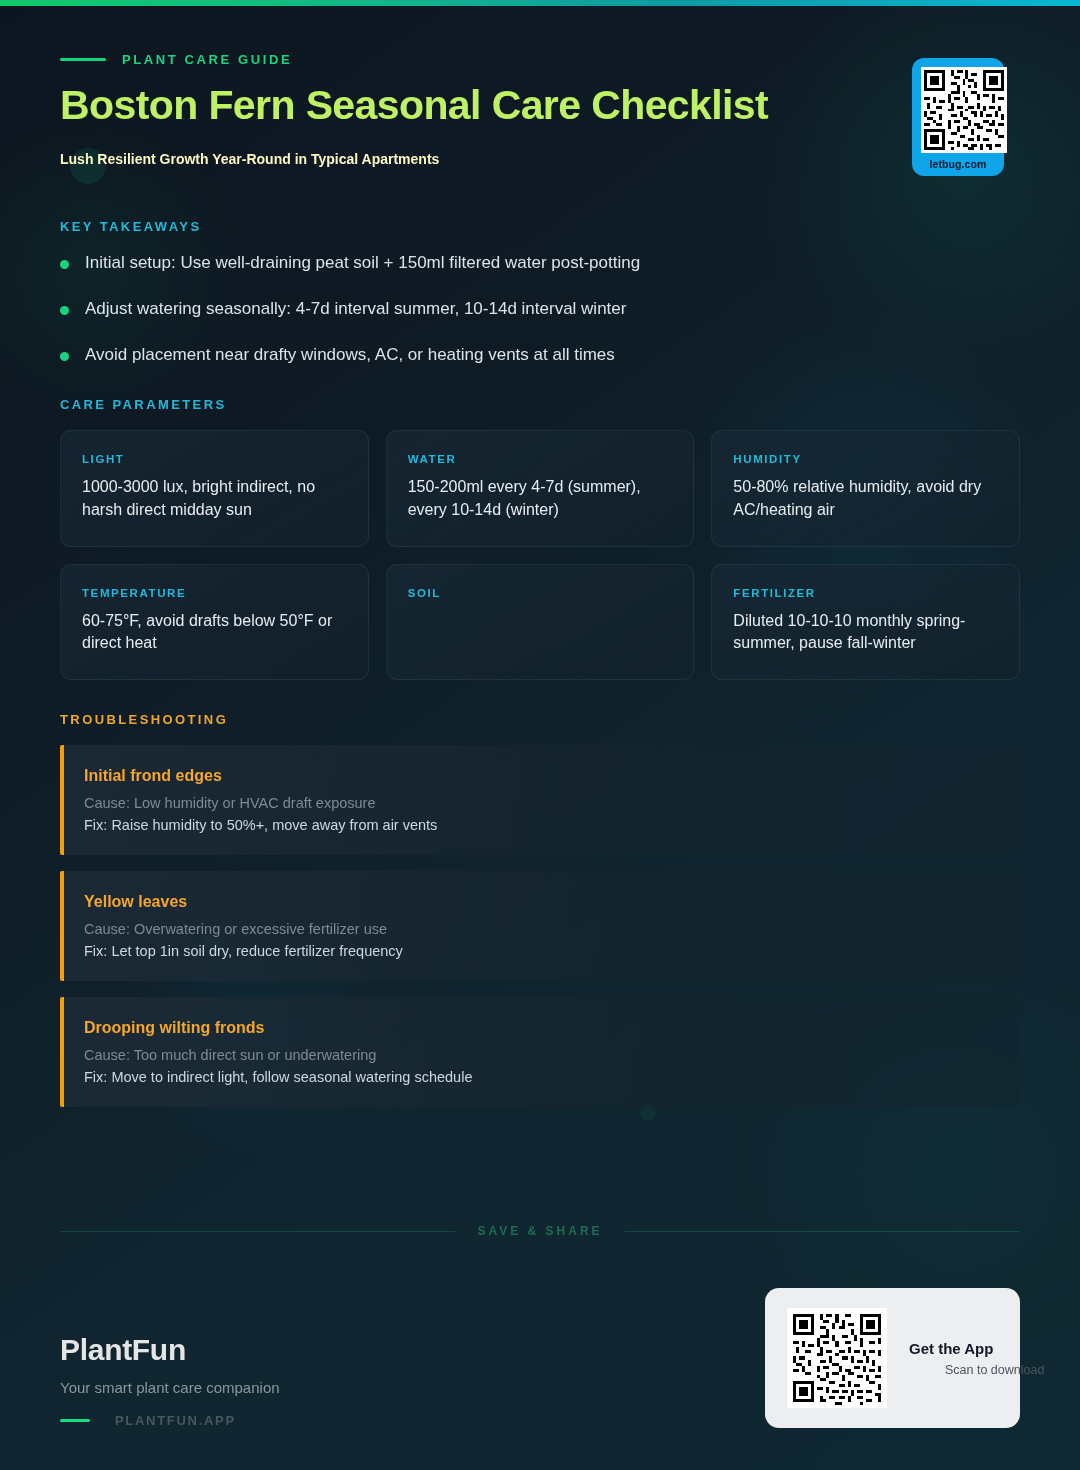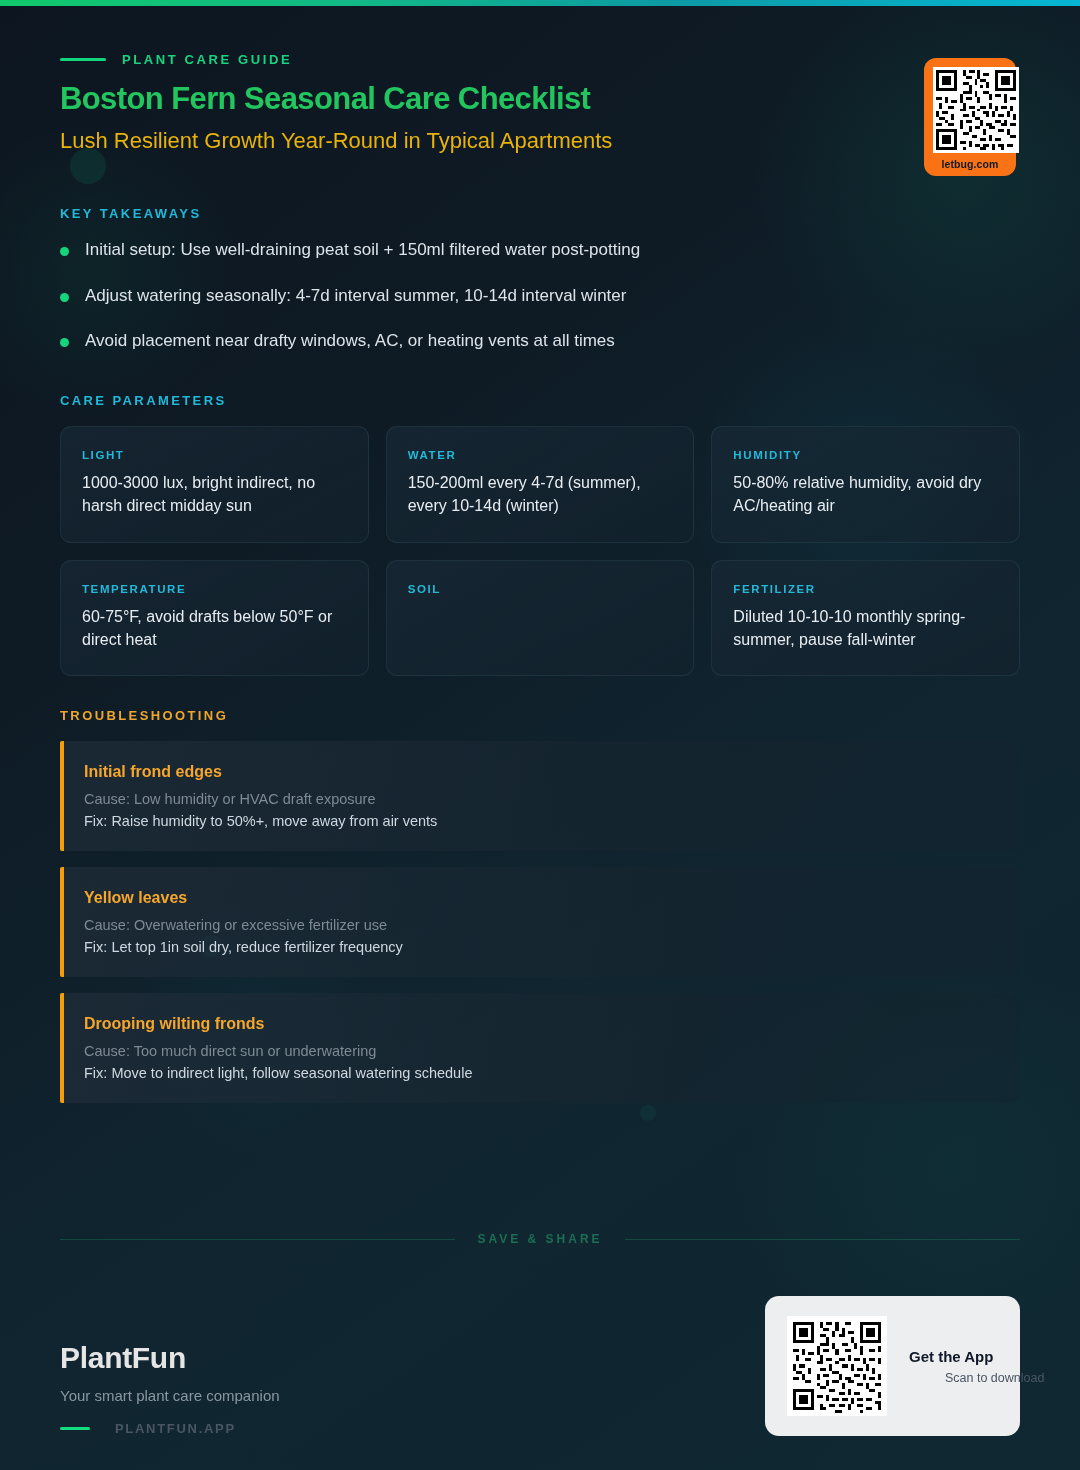--- a/index.html
+++ b/index.html
@@ -96,40 +96,40 @@
     border-radius: 2px;
     background: #12d67c;
   }
   .eyebrow-text {
     color: #18d47f;
     font-size: 13px;
     font-weight: bold;
     letter-spacing: 2.6px;
   }
   .title {
-    color: #22c55e;
-    font-size: 31px;
+    color: #bef264;
+    font-size: 41px;
     font-weight: bold;
     letter-spacing: -0.6px;
     line-height: 1.18;
-    margin-bottom: 10px;
+    margin-bottom: 22px;
   }
   .subtitle {
-    color: #eab308;
-    font-size: 22px;
-    font-weight: normal;
+    color: #fef9c3;
+    font-size: 14px;
+    font-weight: bold;
   }
 
   
   .header-qr {
     position: absolute;
     top: 58px;
-    right: 4px;
+    right: 16px;
     width: 92px;
-    background: #f97316;
+    background: #0ea5e9;
     border-radius: 12px;
     padding: 9px 9px 6px 9px;
     text-align: center;
   }
   .header-qr .qr-img {
     width: 86px;
     height: 86px;
     background: #fff;
     display: block;
     margin: 0 auto;
@@ -146,21 +146,21 @@
   .section-label {
     font-size: 13px;
     font-weight: bold;
     letter-spacing: 2.4px;
     margin-bottom: 18px;
   }
   .label-cyan { color: #22b8d8; }
   .label-amber { color: #f0a62c; }
 
   .sec-takeaways { margin-top: 52px; }
-  .sec-params { margin-top: 40px; }
+  .sec-params { margin-top: 30px; }
   .sec-trouble { margin-top: 32px; }
 
   
   .takeaway {
     display: flex;
     align-items: flex-start;
     gap: 16px;
     margin-bottom: 23px;
   }
   .takeaway:last-child { margin-bottom: 8px; }
@@ -234,21 +234,21 @@
   .trouble-fix {
     color: #cfd8df;
     font-size: 14.5px;
   }
 
   
   .footer {
     position: absolute;
     left: 60px;
     right: 60px;
-    bottom: 34px;
+    bottom: 42px;
   }
   .footer-divider {
     display: flex;
     align-items: center;
     gap: 22px;
     margin-bottom: 50px;
   }
   .footer-divider .line {
     flex: 1;
     height: 1px;

